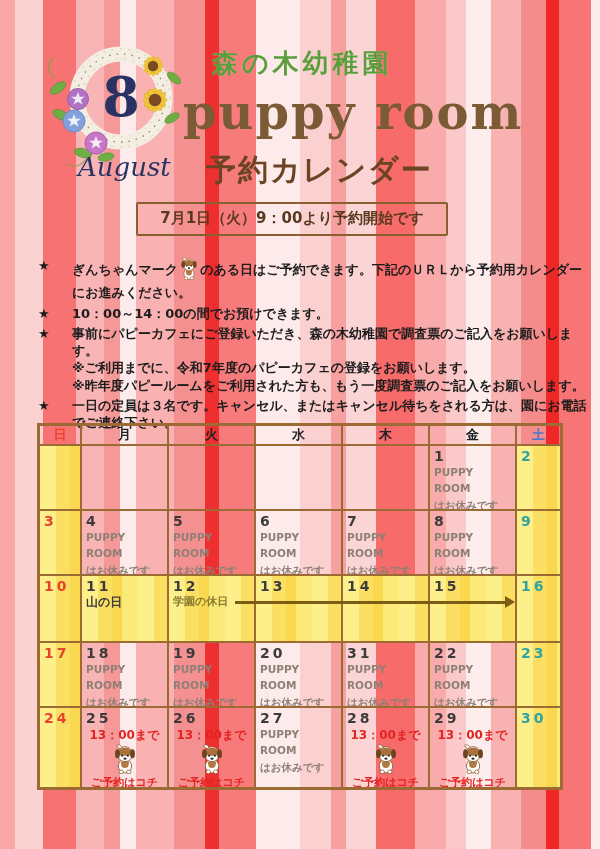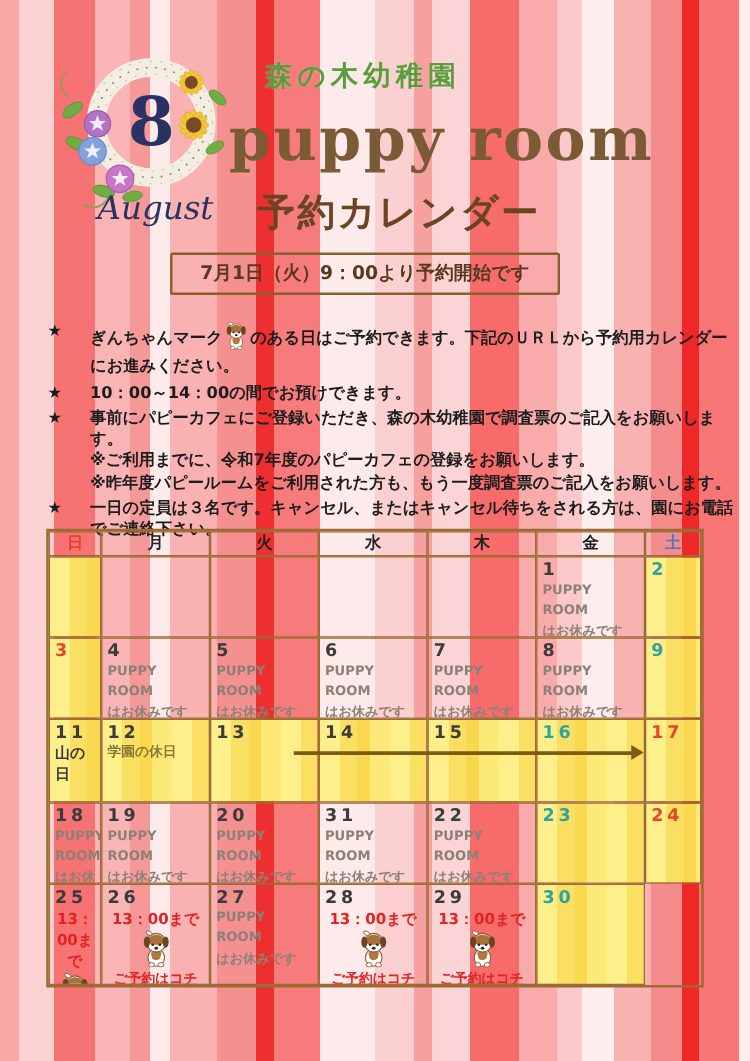--- a/index.html
+++ b/index.html
@@ -29,21 +29,21 @@
       #fdeded 466px,#fdeded 491px,
       #f9b2b2 491px,#f9b2b2 521px,
       #f58c8c 521px,#f58c8c 546px,
       #ee2727 546px,#ee2727 559px,
       #f87575 559px,#f87575 591px,
       #fdecec 591px,#fdecec 600px);
   }
   .wreath { position:absolute; left:45px; top:36px; }
   .school-name {
     position:absolute; left:212px; top:46px;
-    font-size:22px; font-weight:bold; letter-spacing:4px;
+    font-size:26px; font-weight:bold; letter-spacing:4px;
     color: var(--title-green, #5a9e3c);
     text-shadow: 0 0 1px rgba(255,255,255,.4);
   }
   .puppy-title {
     position:absolute; left:183px; top:84px;
     font-family:"DejaVu Serif", serif;
     font-size:48px; font-weight:bold; letter-spacing:2px;
     color: var(--title-brown, #7b5a36);
   }
   .august-script {
@@ -269,20 +269,23 @@
         <span class="closed">はお休みです</span>
       </div>
       <div class="cell col5">
         <span class="date">8</span>
         <span class="closed">PUPPY ROOM</span>
         <span class="closed">はお休みです</span>
       </div>
       <div class="cell col6 yellow">
         <span class="date">9</span>
       </div>
+      <div class="cell col0 yellow">
+        <span class="date">10</span>
+      </div>
       <div class="cell col1 yellow">
         <span class="date">11</span>
         <span class="holiday">山の日</span>
       </div>
       <div class="cell col2 yellow">
         <span class="date">12</span>
         <span class="holiday olive">学園の休日</span>
       </div>
       <div class="cell col3 yellow">
         <span class="date">13</span>

